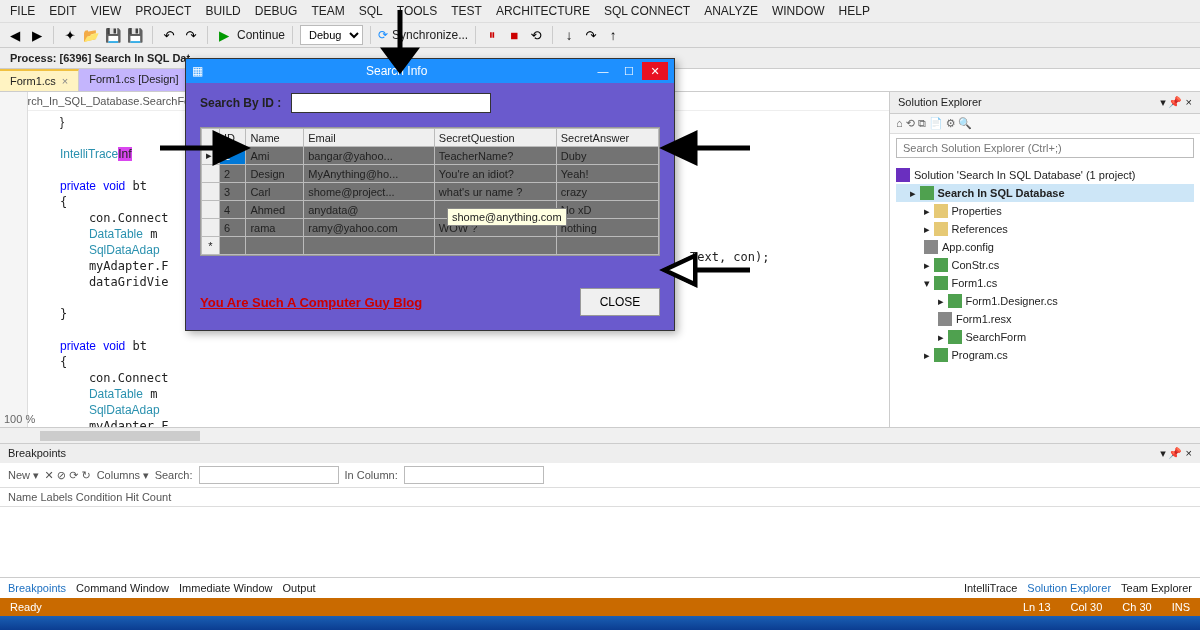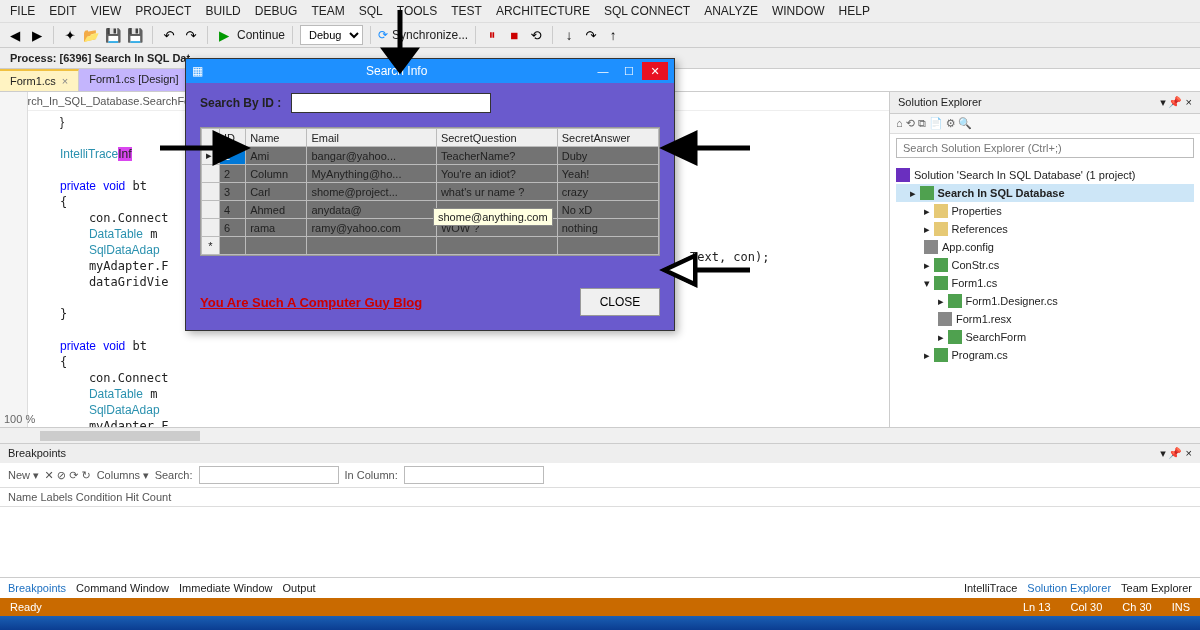--- a/index.html
+++ b/index.html
@@ -304,21 +304,21 @@
               <td class="rowhead">▸</td>
               <td>1</td>
               <td>Ami</td>
               <td>bangar@yahoo...</td>
               <td>TeacherName?</td>
               <td>Duby</td>
             </tr>
         <tr>
               <td class="rowhead"></td>
               <td>2</td>
-              <td>Column</td>
+              <td>Design</td>
               <td>MyAnything@ho...</td>
               <td>You're an idiot?</td>
               <td>Yeah!</td>
             </tr>
         <tr>
               <td class="rowhead"></td>
               <td>3</td>
               <td>Carl</td>
               <td>shome@project...</td>
               <td>what's ur name ?</td>
@@ -343,21 +343,21 @@
         <tr>
               <td class="rowhead star">*</td>
               <td></td>
               <td></td>
               <td></td>
               <td></td>
               <td></td>
             </tr>
       </tbody>
         </table>
-      <div class="tooltip" style="left:232px; top:80px;">shome@anything.com</div>
+      <div class="tooltip" style="left:246px; top:80px;">shome@anything.com</div>
     </div>
     <div class="footer">
       <span class="blog">You Are Such A Computer Guy Blog</span>
       <button class="closebtn">CLOSE</button>
     </div>
   </div>
 </div>
 
 <div class="arrow" style="left:380px; top:10px;">
   <svg width="40" height="70">

